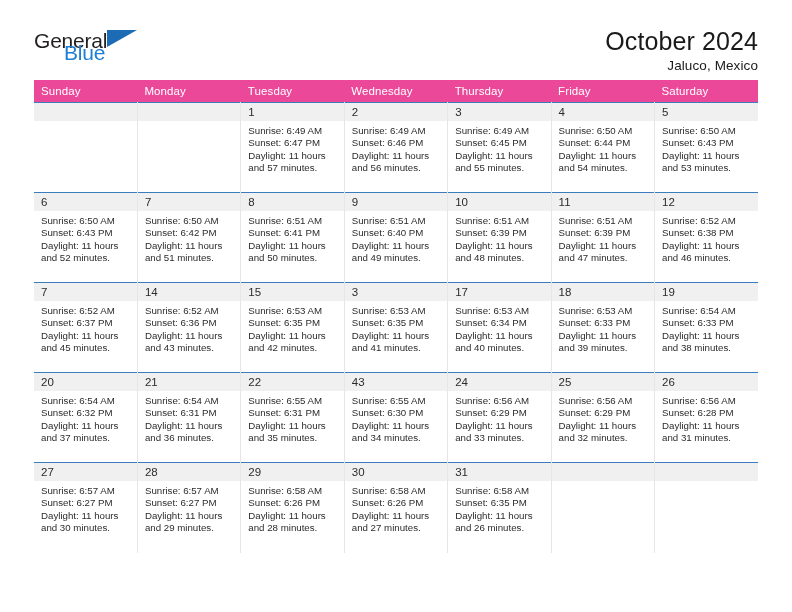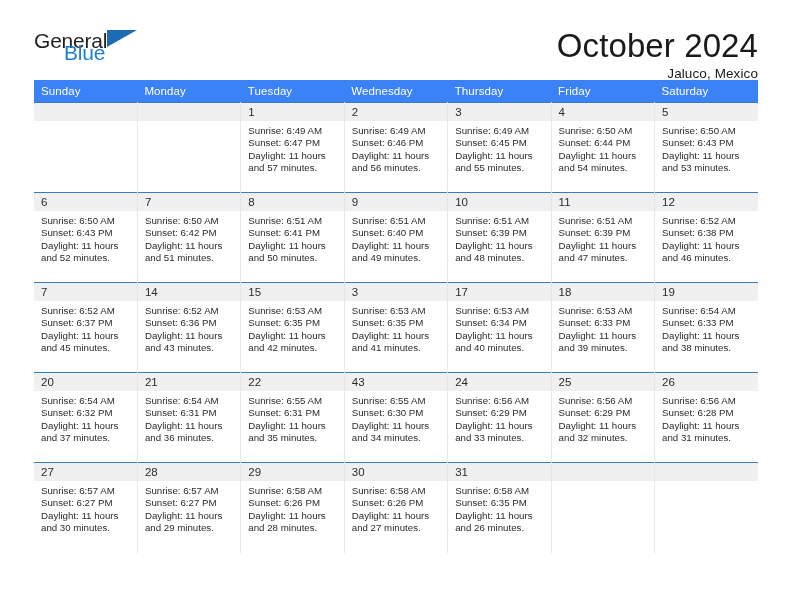--- a/index.html
+++ b/index.html
@@ -61,21 +61,21 @@
     left: 30px;
     top: 14px;
     letter-spacing: -0.2px;
   }
 
   .title-block {
     text-align: right;
     padding-top: 0px;
   }
   .cal-title {
-    font-size: 33px;
+    font-size: 25px;
     font-weight: normal;
     color: #1a1a1a;
     line-height: 1.1;
     margin: 0;
     letter-spacing: 0.1px;
   }
   .cal-sub {
     font-size: 13.5px;
     color: #1a1a1a;
     margin-top: 2px;
@@ -85,21 +85,21 @@
   
   .cal {
     width: 724px;
     border-collapse: collapse;
     table-layout: fixed;
     margin-top: 8px;
   }
   .cal col { width: 103.43px; }
 
   .cal thead th {
-    background: #3b82f6;
+    background: #ec4899;
     color: #ffffff;
     font-size: 11.5px;
     font-weight: normal;
     text-align: left;
     padding: 5px 0 5px 7px;
     height: 22px;
     vertical-align: middle;
     letter-spacing: 0.1px;
   }
 

